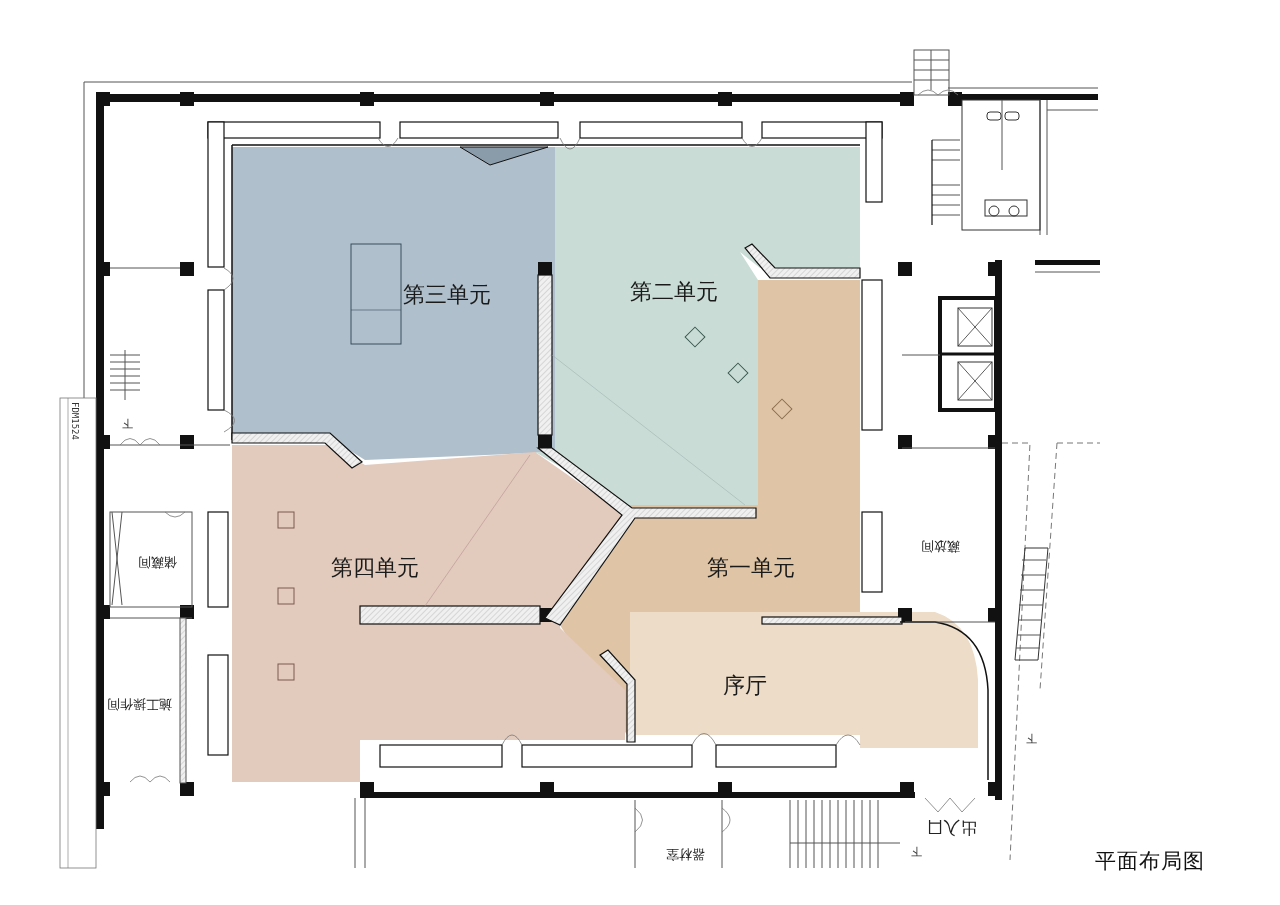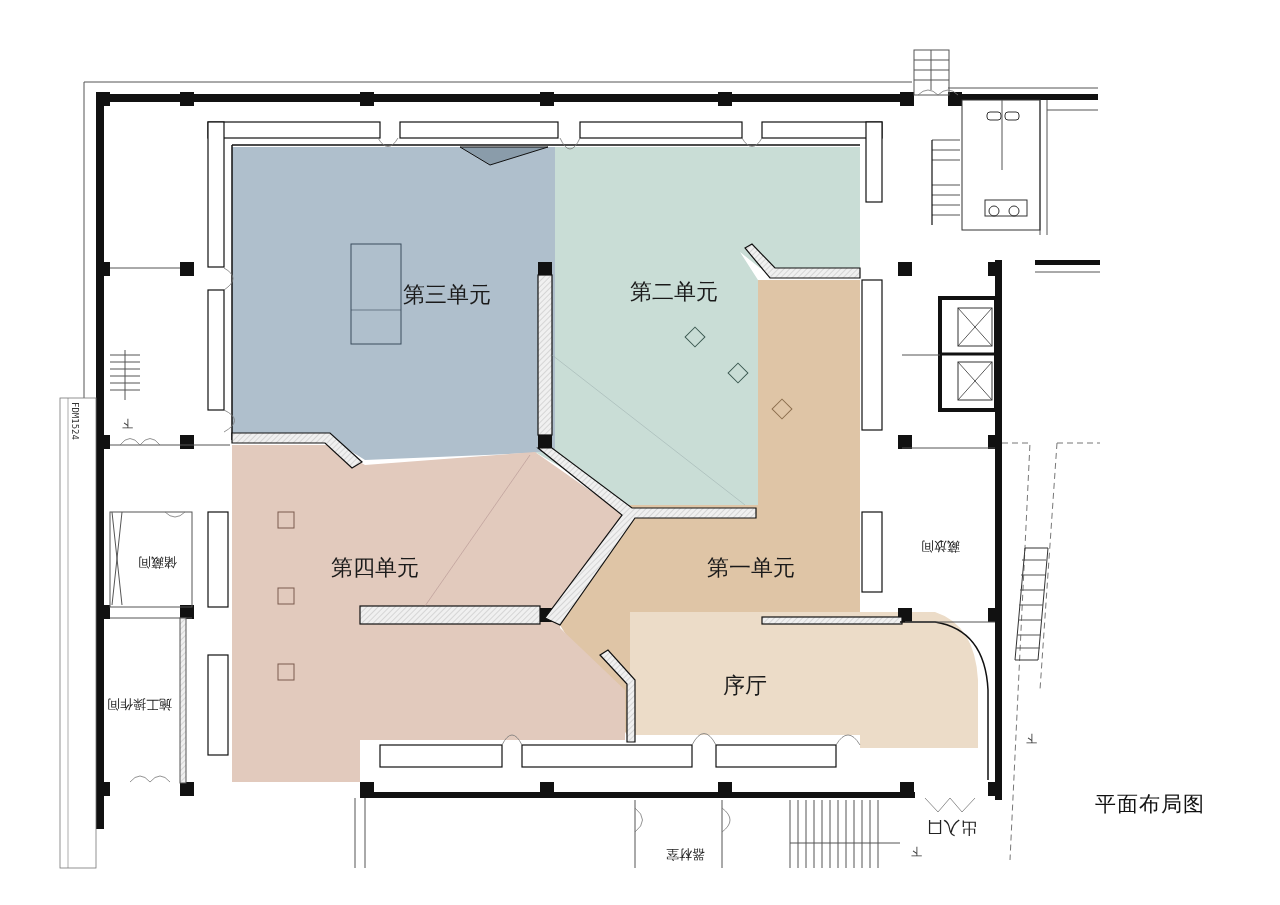--- a/index.html
+++ b/index.html
@@ -1,20 +1,20 @@
 <!DOCTYPE html>
 <html><head>
 <meta charset="utf-8">
 <style>
   html,body{margin:0;padding:0;background:#ffffff;}
   body{width:1280px;height:905px;overflow:hidden;position:relative;font-family:"DejaVu Sans","Liberation Sans",sans-serif;}
   #plan{position:absolute;left:0;top:0;width:1280px;height:905px;}
   .zone-label{font-family:"DejaVu Serif","Liberation Serif",serif;font-size:22px;fill:#1a1a1a;}
   .room-label-flipped{font-family:"DejaVu Sans","Liberation Sans",sans-serif;font-size:13px;fill:#222;}
-  .title{position:absolute;left:1095px;top:790px;font-family:"DejaVu Serif","Liberation Serif",serif;font-size:21px;color:#111;letter-spacing:1px;}
+  .title{position:absolute;left:1095px;top:847px;font-family:"DejaVu Serif","Liberation Serif",serif;font-size:21px;color:#111;letter-spacing:1px;}
   .thin{stroke:#555;stroke-width:1;fill:none;}
   .wall{stroke:#111;stroke-width:1.2;fill:#fff;}
   .hatch{fill:url(#hatch);stroke:#111;stroke-width:1.2;}
   .col{fill:#111;}
   .door{stroke:#777;stroke-width:0.8;fill:none;}
 </style>
 </head>
 <body>
 
 <svg id="plan" viewBox="0 0 1280 905" xmlns="http://www.w3.org/2000/svg">

